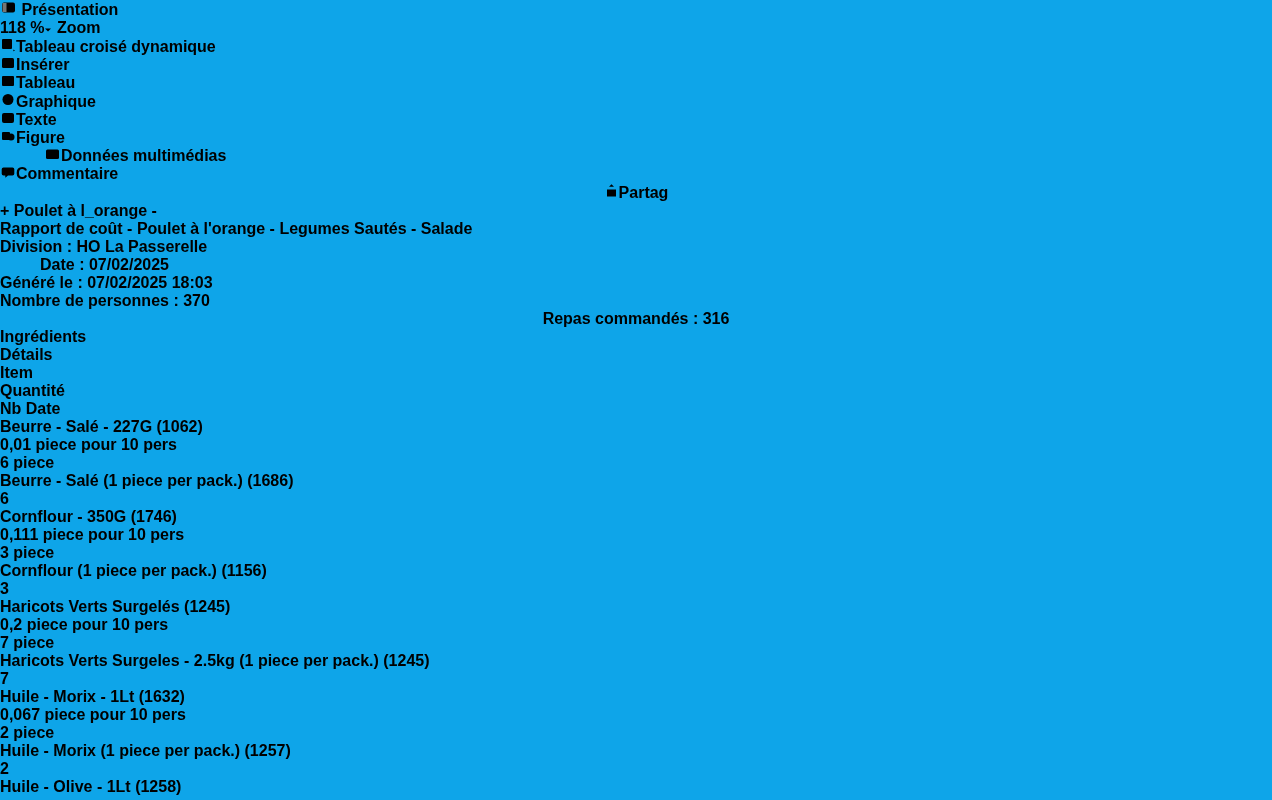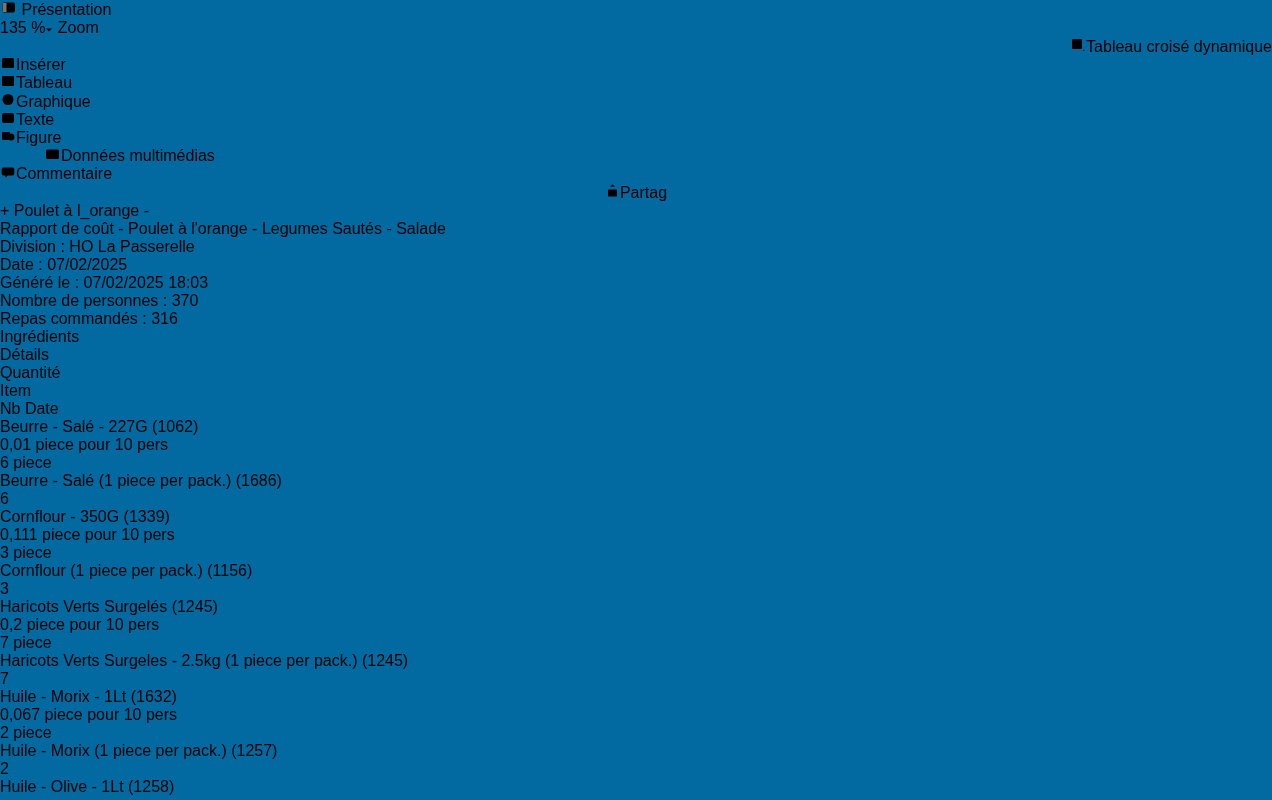--- a/index.html
+++ b/index.html
@@ -1,17 +1,17 @@
 <!DOCTYPE html>
 <html><head>
 <meta charset="utf-8">
 <style>
   * { margin:0; padding:0; box-sizing:border-box; }
   html,body { width:1272px; height:800px; font-family:"Liberation Sans", sans-serif; }
-  .page { position:relative; width:1272px; height:800px; overflow:hidden; background:#0369a1; }
+  .page { position:relative; width:1272px; height:800px; overflow:hidden; background:#0ea5e9;font-weight:bold; }
 
   
   .surface { position:absolute; left:40px; top:8px; right:-60px; bottom:-60px; border-radius:48px;
     background: radial-gradient(115% 125% at 52% 58%, #f8c258 0%, #f3ae31 33%, #e59b1d 55%, #c episodes 0; }
   .surface { background: radial-gradient(115% 125% at 52% 58%, #f8c258 0%, #f3ae31 33%, #e59b1d 55%, #bf7a0e 82%, #9d6107 100%); }
 
   
   .window { position:absolute; left:165px; top:120px; width:1120px; height:700px;
     background:#fff; border-radius:10px 0 0 0; box-shadow: 0 6px 30px rgba(70,35,0,.three);
     box-shadow: 0 6px 30px rgba(70,35,0,.30); }
@@ -73,27 +73,27 @@
       <div class="tgroup" style="left:31px">
         <span class="ticon">
           <svg class="icn" width="17" height="15" viewBox="0 0 17 15">
               <rect x="2" y="2.5" width="13" height="10" rx="2"></rect>
               <path d="M2.5 3h4v9h-4z" fill="#767674" stroke="none"></path>
             </svg>
         </span>
         <span class="tlabel">Présentation</span>
       </div>
       <div class="tgroup" style="left:86px">
-        <span class="zoom-pill"><span>135 %</span><svg class="icn" width="8" height="6" viewBox="0 0 8 6">
+        <span class="zoom-pill"><span>118 %</span><svg class="icn" width="8" height="6" viewBox="0 0 8 6">
               <path d="M1 1.5l3 3 3-3"></path>
             </svg></span>
         <span class="tlabel">Zoom</span>
       </div>
       <div id="toolbar-extra">
-          <div class="tgroup disabled" style="left: 382px; text-align: right;"><span class="ticon"><svg class="icn" width="16" height="15" viewBox="0 0 16 15">
+          <div class="tgroup disabled" style="left: 382px;"><span class="ticon"><svg class="icn" width="16" height="15" viewBox="0 0 16 15">
                 <rect x="2" y="2" width="10" height="10" rx="1"></rect>
                 <path d="M2 5.3h10M5.3 2v10"></path>
                 <path d="M13.5 12.5l1.5 1.2-1.8.6"></path>
               </svg></span><span class="tlabel">Tableau croisé dynamique</span></div>
           <div class="tgroup" style="left: 573px;"><span class="ticon"><svg class="icn" width="16" height="14" viewBox="0 0 16 14">
                 <rect x="2" y="2" width="12" height="10" rx="1.5"></rect>
                 <path d="M6 7h4M8 5v4"></path>
               </svg></span><span class="tlabel">Insérer</span></div>
           <div class="tgroup" style="left: 614px;"><span class="ticon"><svg class="icn" width="16" height="14" viewBox="0 0 16 14">
                 <rect x="2" y="2" width="12" height="10" rx="1"></rect>
@@ -142,72 +142,72 @@
               <div class="cell"></div>
             </div>
             <div class="info-row grid-row">
               <div class="cell" style="border-right: none;">Division : HO La Passerelle</div>
               <div class="cell" style="border-left: 1px solid rgb(198, 197, 194);"></div>
               <div class="cell"></div>
               <div class="cell"></div>
               <div class="cell"></div>
             </div>
             <div class="info-row grid-row">
-              <div class="cell" style="border-right: none;">Date : 07/02/2025</div>
+              <div class="cell" style="border-right: none; padding-left: 40px;">Date : 07/02/2025</div>
               <div class="cell" style="border-left: 1px solid rgb(198, 197, 194);"></div>
               <div class="cell"></div>
               <div class="cell"></div>
               <div class="cell"></div>
             </div>
             <div class="info-row grid-row">
               <div class="cell" style="border-right: none;">Généré le : 07/02/2025 18:03</div>
               <div class="cell" style="border-left: 1px solid rgb(198, 197, 194);"></div>
               <div class="cell"></div>
               <div class="cell"></div>
               <div class="cell"></div>
             </div>
             <div class="info-row grid-row">
               <div class="cell" style="border-right: none;">Nombre de personnes : 370</div>
               <div class="cell" style="border-left: 1px solid rgb(198, 197, 194);"></div>
               <div class="cell"></div>
               <div class="cell"></div>
               <div class="cell"></div>
             </div>
             <div class="info-row grid-row">
-              <div class="cell" style="border-right: none;">Repas commandés : 316</div>
+              <div class="cell" style="border-right: none; text-align: center;">Repas commandés : 316</div>
               <div class="cell" style="border-left: 1px solid rgb(198, 197, 194);"></div>
               <div class="cell"></div>
               <div class="cell"></div>
               <div class="cell"></div>
             </div>
           </div>
         <div class="gap-row grid-row">
           <div class="cell"></div>
             <div class="cell"></div>
             <div class="cell"></div>
             <div class="cell"></div>
             <div class="cell"></div>
         </div>
         <div class="data-table" id="data-table">
             <div class="head-row grid-row">
               <div class="cell">Ingrédients</div>
               <div class="cell">Détails</div>
+              <div class="cell">Item</div>
               <div class="cell">Quantité</div>
-              <div class="cell">Item</div>
               <div class="cell">Nb Date</div>
             </div>
             <div class="data-row grid-row">
               <div class="cell">Beurre - Salé - 227G (1062)</div>
               <div class="cell">0,01 piece pour 10 pers</div>
               <div class="cell">6 piece</div>
               <div class="cell">Beurre - Salé (1 piece per pack.) (1686)</div>
               <div class="cell">6</div>
             </div>
             <div class="data-row grid-row">
-              <div class="cell">Cornflour - 350G (1339)</div>
+              <div class="cell">Cornflour - 350G (1746)</div>
               <div class="cell">0,111 piece pour 10 pers</div>
               <div class="cell">3 piece</div>
               <div class="cell">Cornflour (1 piece per pack.) (1156)</div>
               <div class="cell">3</div>
             </div>
             <div class="data-row grid-row tall">
               <div class="cell">Haricots Verts Surgelés (1245)</div>
               <div class="cell">0,2 piece pour 10 pers</div>
               <div class="cell">7 piece</div>
               <div class="cell">Haricots Verts Surgeles - 2.5kg (1 piece per pack.) (1245)</div>

